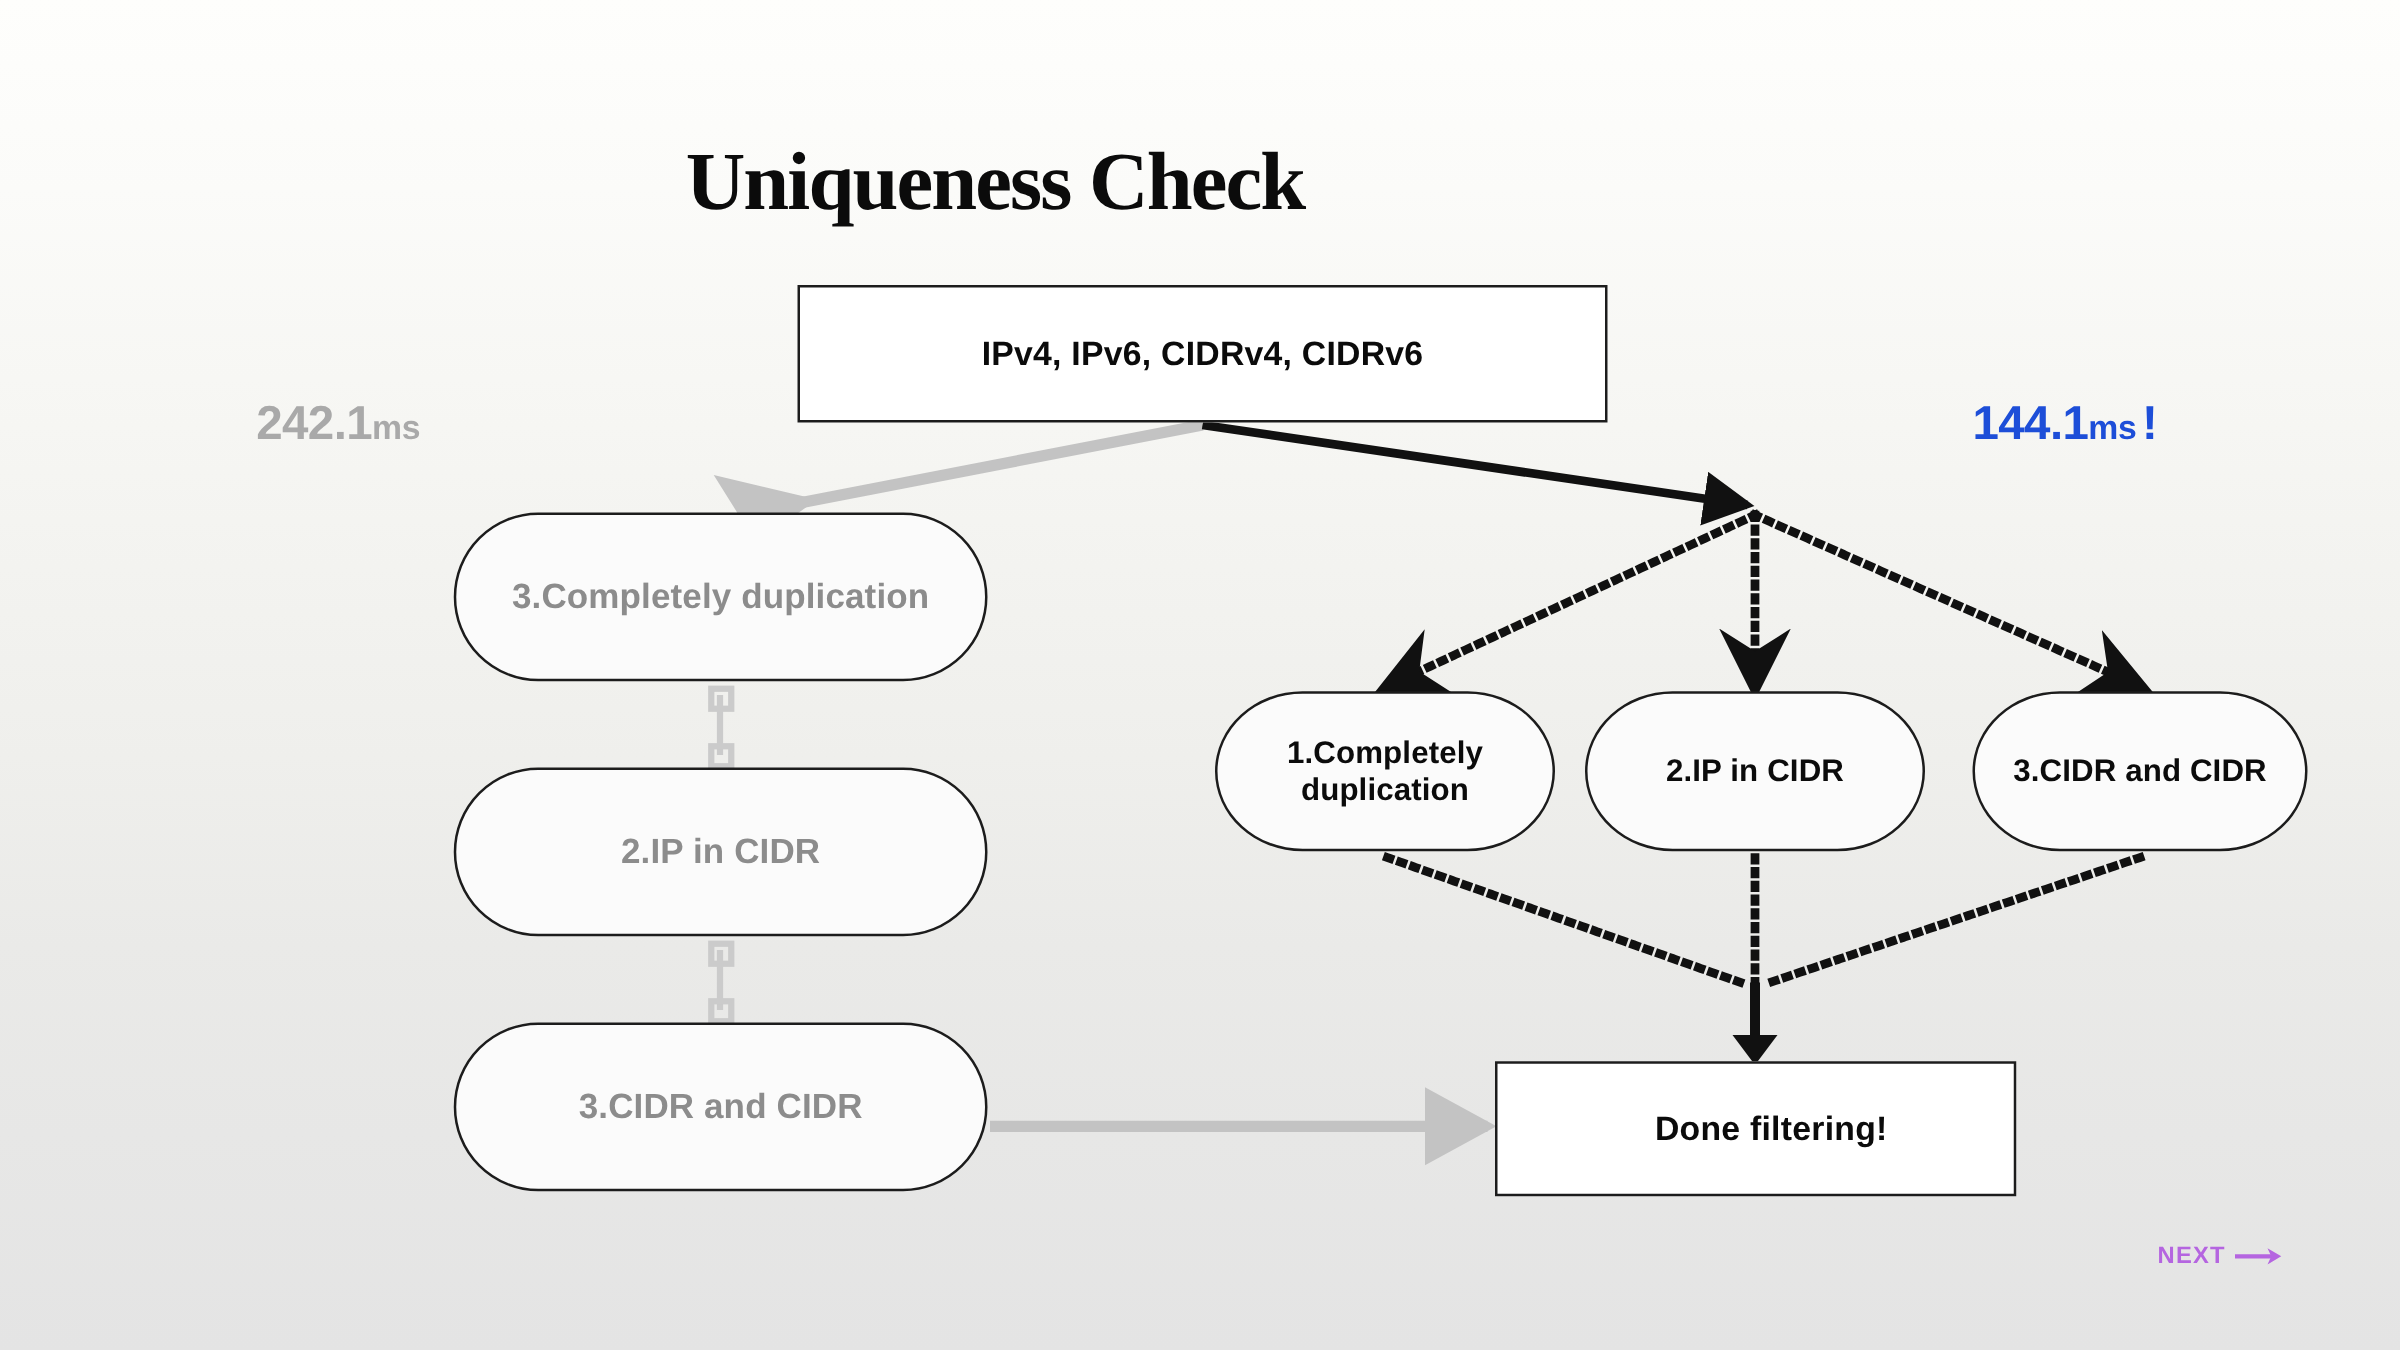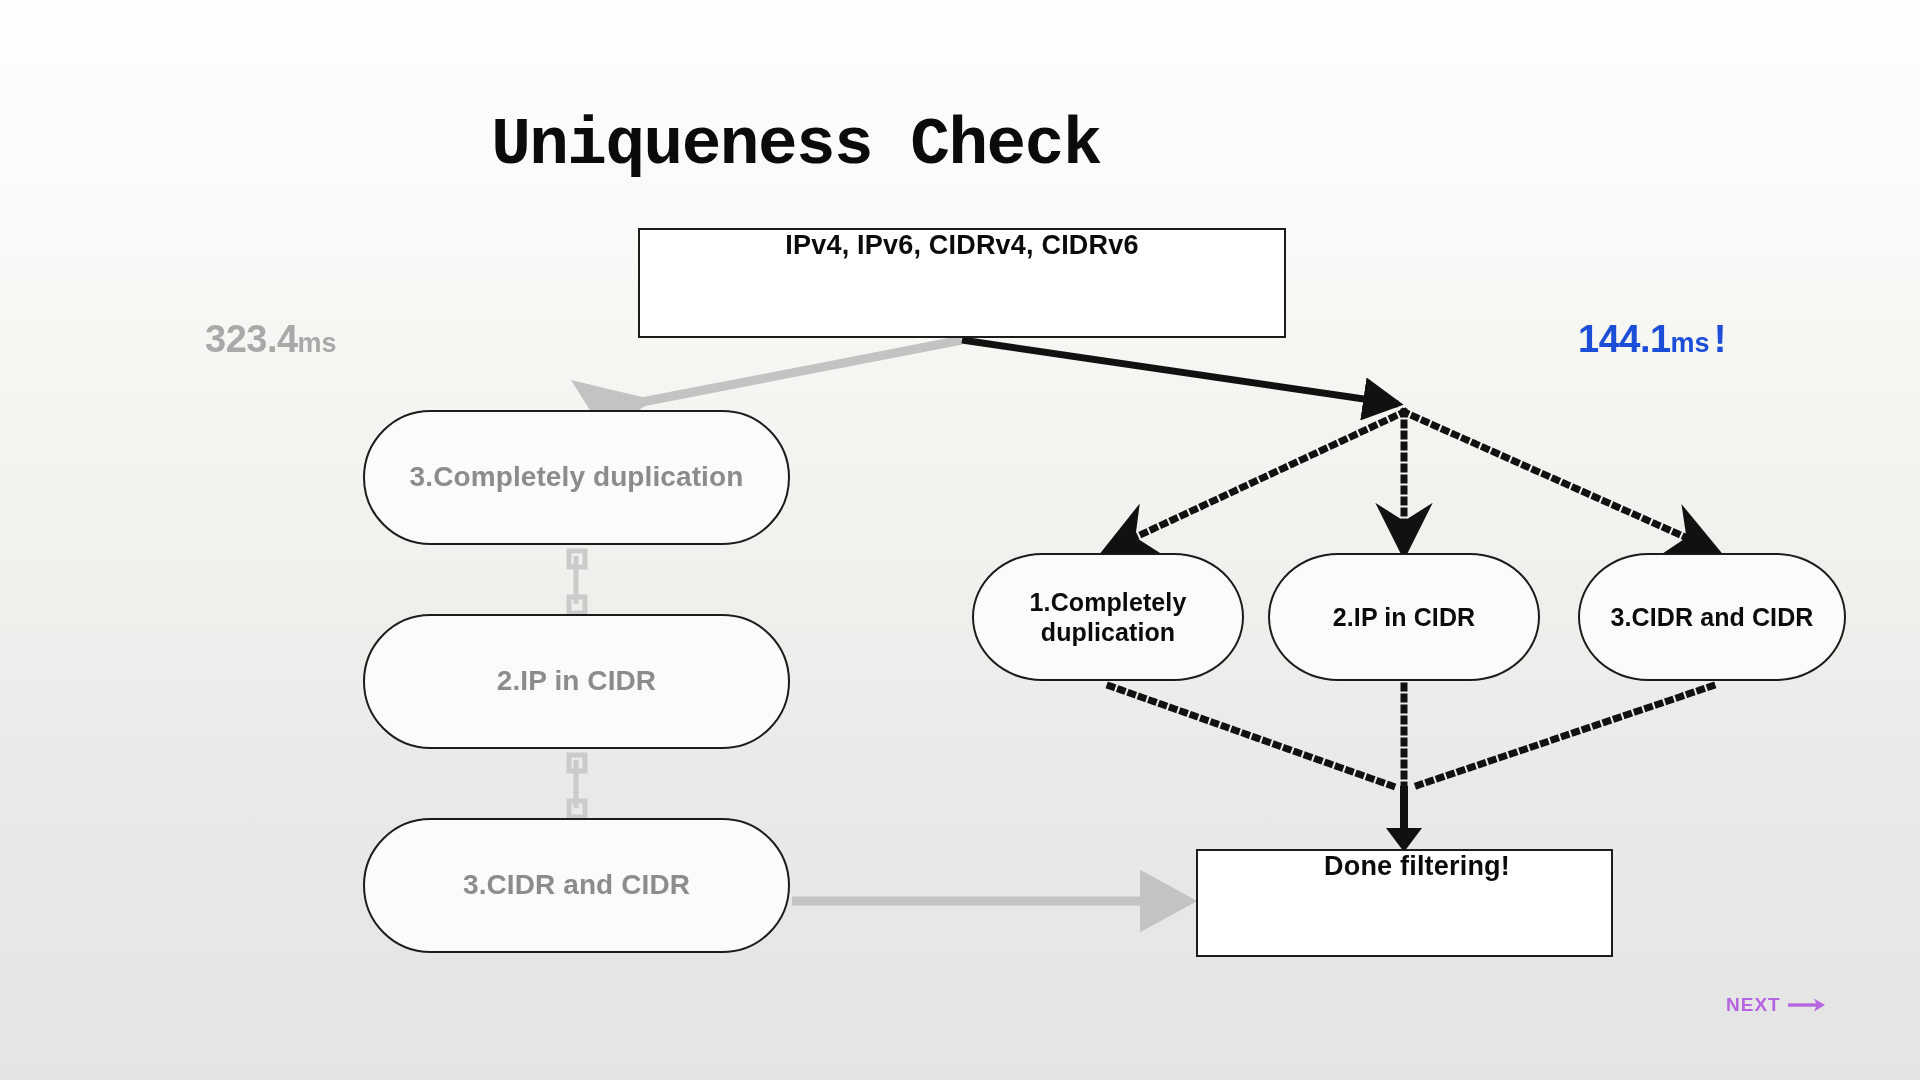--- a/index.html
+++ b/index.html
@@ -43,29 +43,30 @@
   #page-title {
     position: absolute;
     left: 0;
     top: 108px;
     width: 1592px;
     text-align: center;
     font-size: 66px;
     font-weight: 700;
     letter-spacing: -1.5px;
     color: #0B0B0B;
-    font-family: Liberation Mono, monospace;
+    font-family: Liberation Serif, serif;
   }
 
   
   .rect-node {
     position: absolute;
     background: #FFFFFF;
     border: 2px solid #1C1C1C;
     display: flex;
+    align-items: center;
     justify-content: center;
     font-weight: 700;
     color: #0B0B0B;
   }
 
   #source-box {
     left: 638px;
     top: 228px;
     width: 648px;
     height: 110px;
@@ -214,21 +215,21 @@
     <path d="M1386,828 L1422,828 L1404,852 Z" fill="#111111"></path>
   </svg>
 
   <div id="page-title">Uniqueness Check</div>
 
   <div id="source-box" class="rect-node">
     <span>IPv4, IPv6, CIDRv4, CIDRv6</span>
   </div>
 
   <div id="timing-left" class="timing">
-    <span class="num">323.4</span><span class="unit">ms</span>
+    <span class="num">242.1</span><span class="unit">ms</span>
   </div>
 
   <div id="timing-right" class="timing">
     <span class="num">144.1</span><span class="unit">ms</span>&nbsp;<span class="bang">!</span>
   </div>
 
   <div id="left-node-1" class="pill left">
     <span>3.Completely duplication</span>
   </div>
   <div id="left-node-2" class="pill left">

